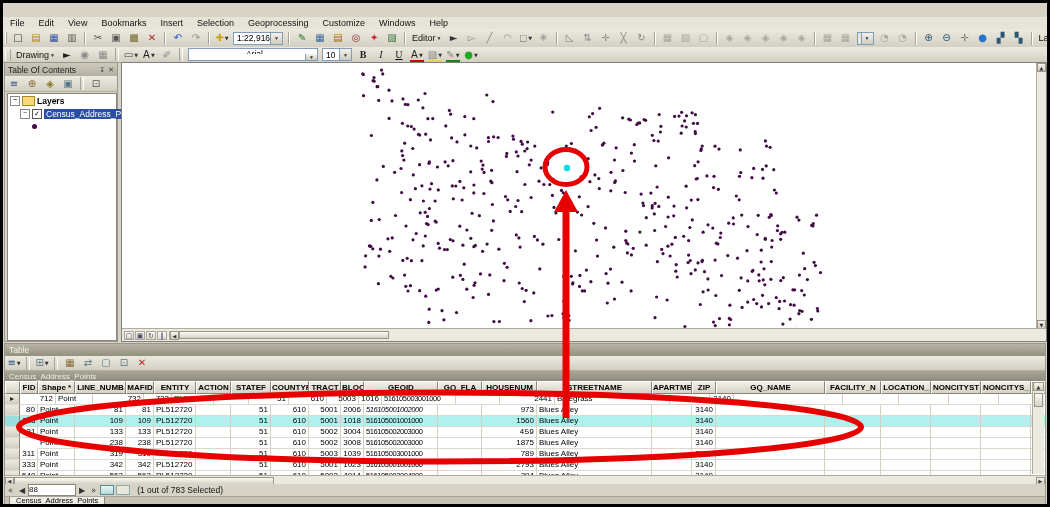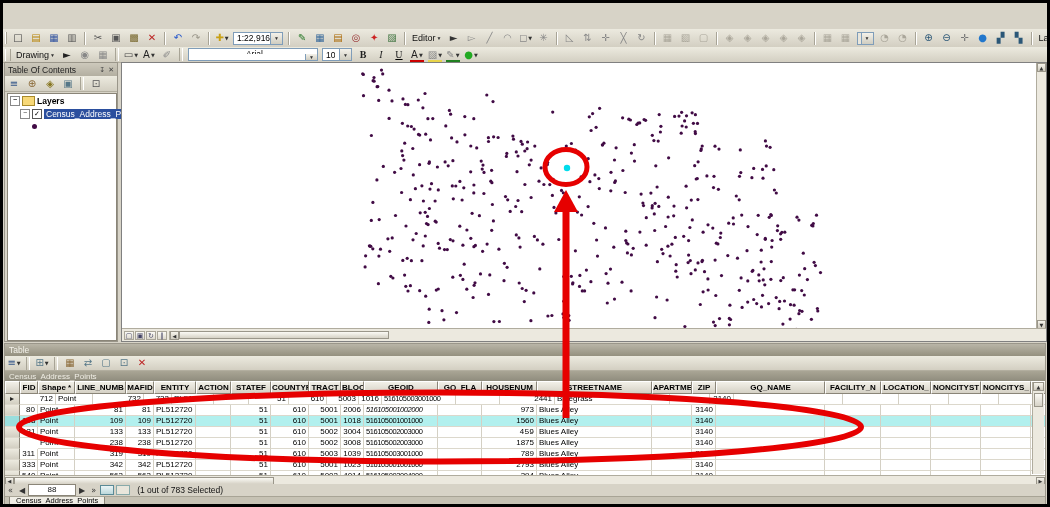--- a/index.html
+++ b/index.html
@@ -63,34 +63,46 @@
   .drow{display:flex;height:11px;background:#fff;}
   .drow.sel{background:#b2f0ee;}
   .dcell{flex:none;box-sizing:border-box;border-right:1px solid #d4d0c4;border-bottom:1px solid #dcd8cc;font-size:8px;line-height:10px;overflow:hidden;white-space:nowrap;padding:0 2px;color:#000;}
   .dcell.num{text-align:right;}
   .dcell.stub{background:linear-gradient(#eceadf,#d3cfc2);border-right:1px solid #8a8578;text-align:center;padding:0;font-family:"DejaVu Sans",sans-serif;font-size:8px;color:#222;}
   .dcell.geoid{letter-spacing:-0.4px;font-size:7.5px;}
   .tbl-vscroll{position:absolute;right:1px;top:38px;width:11px;height:92px;background:#ece9df;border-left:1px solid #b0ac9e;}
   .tbl-hscroll{position:absolute;left:0;top:131px;width:1040px;height:9px;background:#ece9df;border-top:1px solid #b0ac9e;display:flex;align-items:center;}
   .tbl-nav{position:absolute;left:0;top:140px;width:1040px;height:12px;display:flex;align-items:center;font-size:8.5px;color:#111;background:#d7d3c7;}
   .navbtn{font-family:"DejaVu Sans",sans-serif;font-size:8px;color:#333;padding:0 3px;}
-  .navbox{width:46px;height:10px;background:#fff;border:1px solid #8a8578;font-size:8px;text-align:center;line-height:10px;}
+  .navbox{width:46px;height:10px;background:#fff;border:1px solid #8a8578;font-size:8px;line-height:10px;}
   .viewic{width:14px;height:10px;margin:0 1px;background:linear-gradient(#eaf4f6,#bcd8dc);border:1px solid #5a8a96;box-sizing:border-box;}
   .viewic.outline{background:#e9e6dc;border:1px solid #8aa;}
   .tbl-tabs{position:absolute;left:0;top:152px;width:1040px;height:9px;background:#c6c2b4;border-top:1px solid #a8a496;}
   .sheettab{position:absolute;left:4px;top:0px;height:8px;background:#f0eee6;border:1px solid #8a8578;border-top:none;font-size:7.5px;line-height:8px;padding:0 6px;color:#000;}
   #overlay{position:absolute;left:0;top:0;pointer-events:none;}
 </style>
 </head>
 <body>
 
 <div id="app">
   <div class="win">
 
 
+    <div class="abs menubar" id="menubar">
+        <span class="menu-item">File</span>
+        <span class="menu-item">Edit</span>
+        <span class="menu-item">View</span>
+        <span class="menu-item">Bookmarks</span>
+        <span class="menu-item">Insert</span>
+        <span class="menu-item">Selection</span>
+        <span class="menu-item">Geoprocessing</span>
+        <span class="menu-item">Customize</span>
+        <span class="menu-item">Windows</span>
+        <span class="menu-item">Help</span>
+      </div>
     <div class="abs tb tb1" id="toolbar1">
         <span class="grip"></span>
         <span class="ib">
           <span style="color: rgb(68, 68, 68);">□</span>
         </span>
         <span class="ib">
           <span style="color: rgb(184, 134, 11);">▤</span>
         </span>
         <span class="ib">
           <span style="color: rgb(45, 79, 158);">▦</span>

